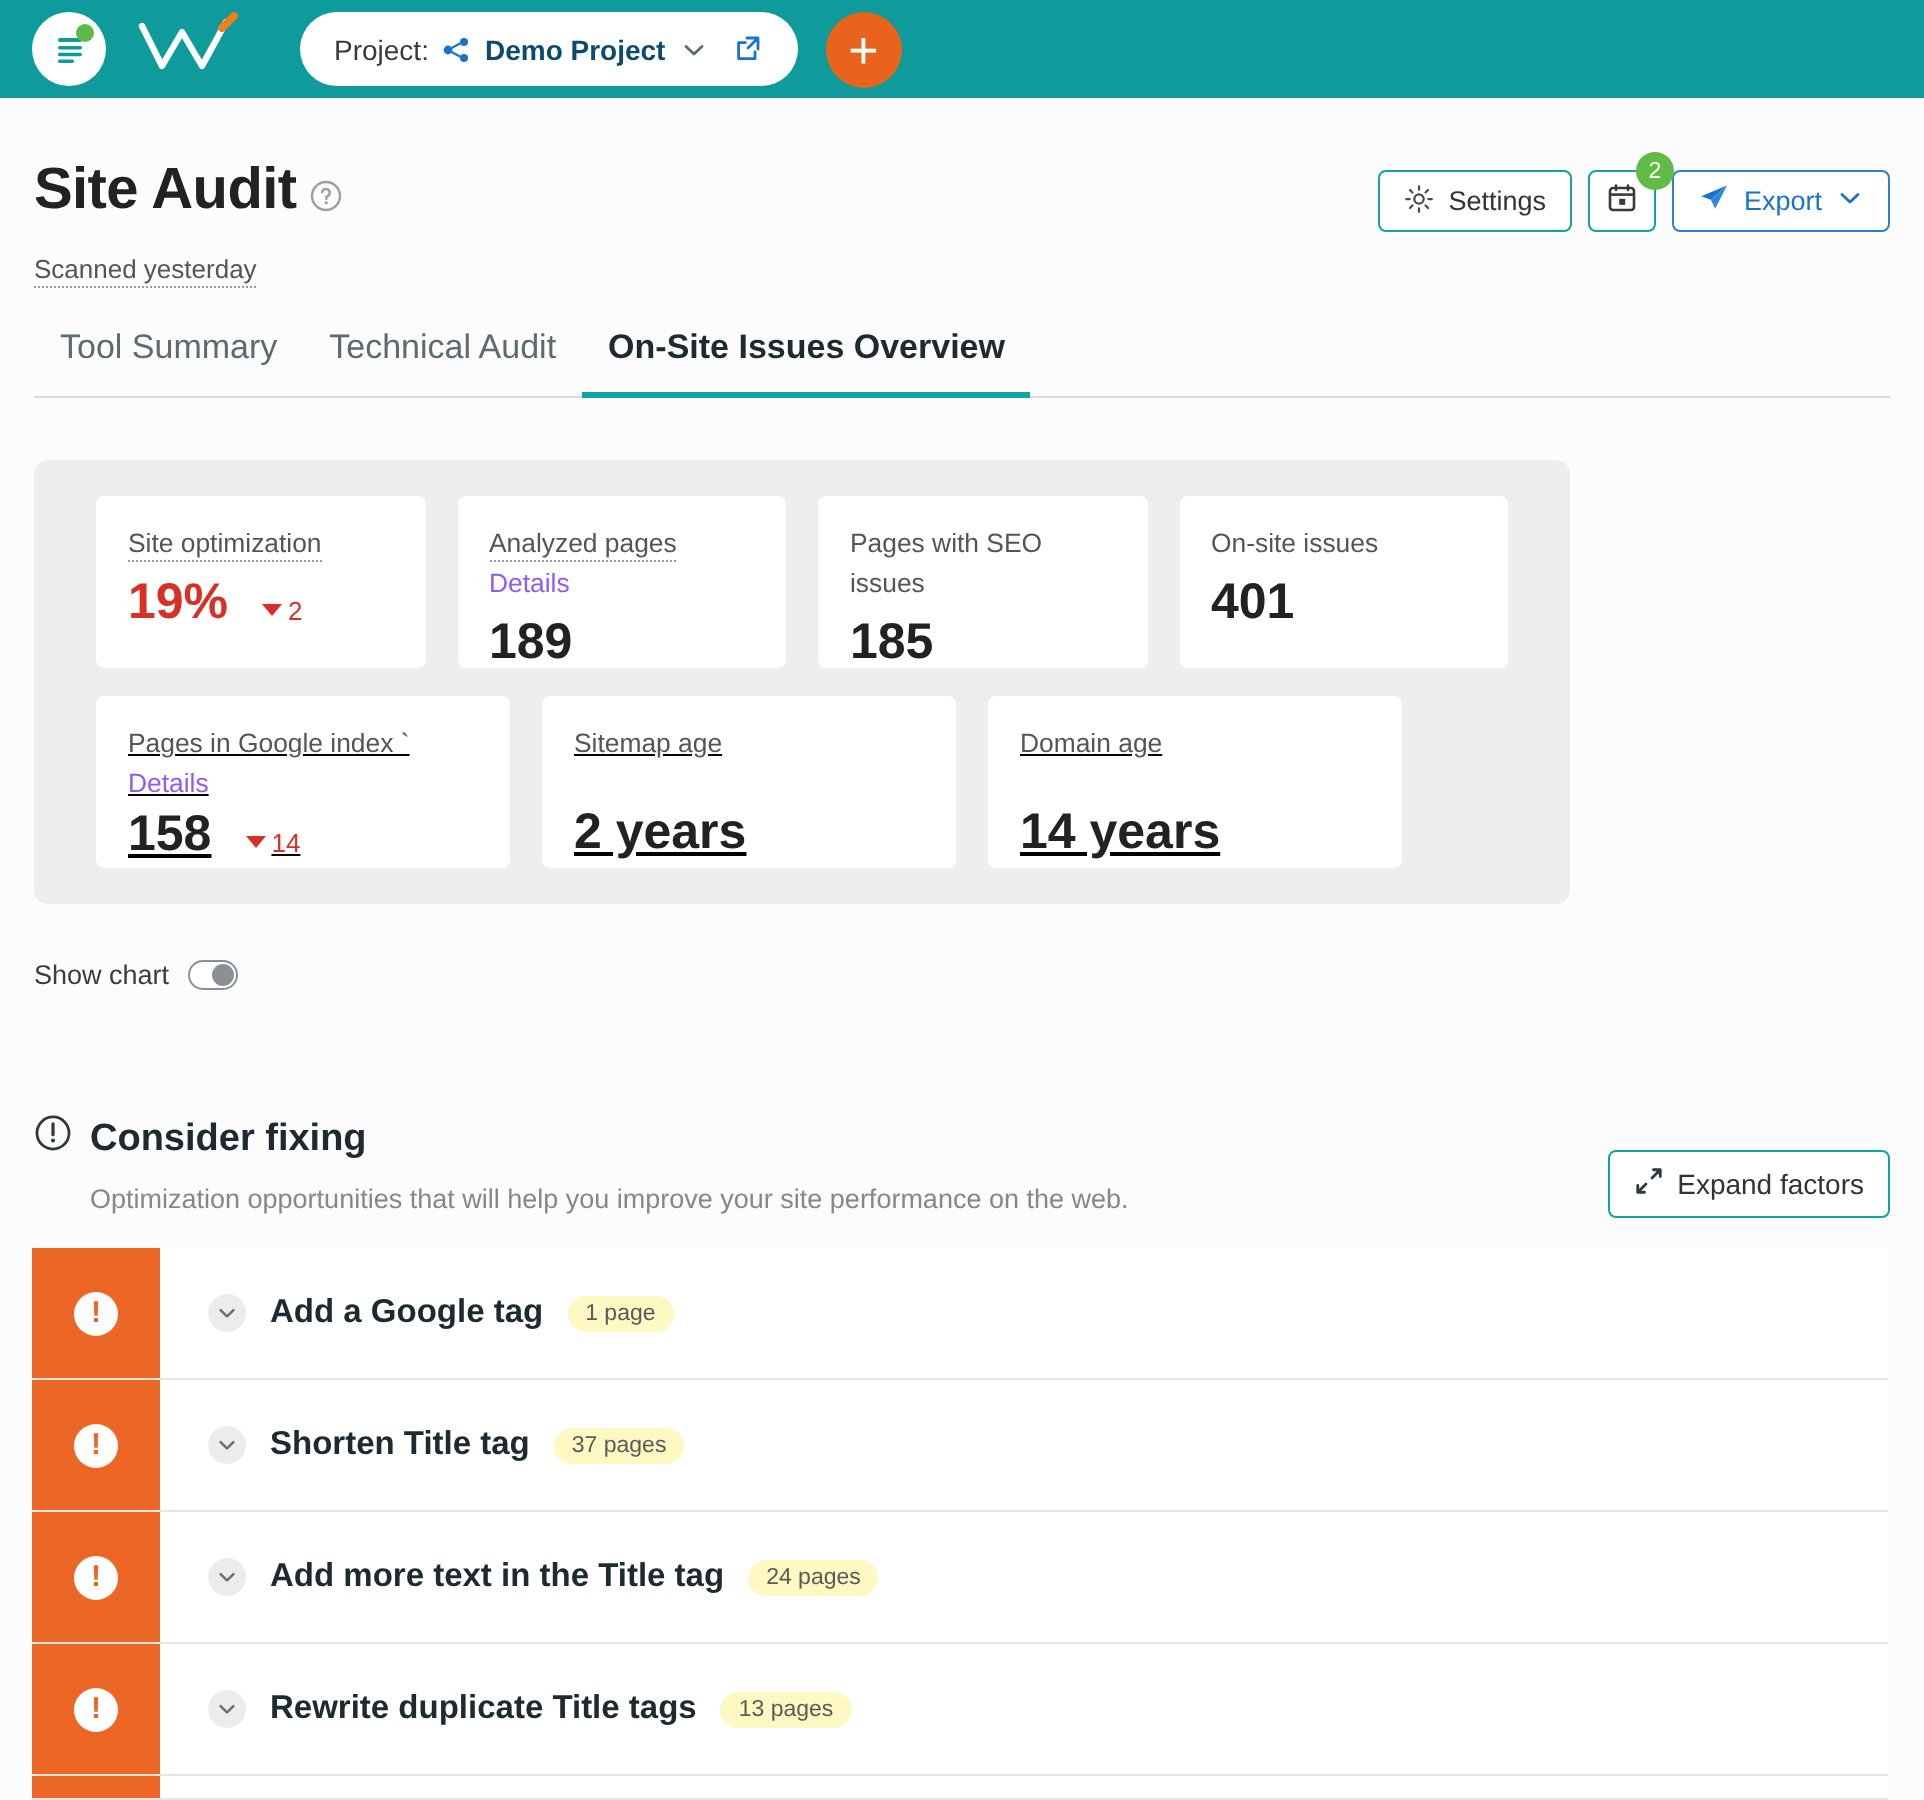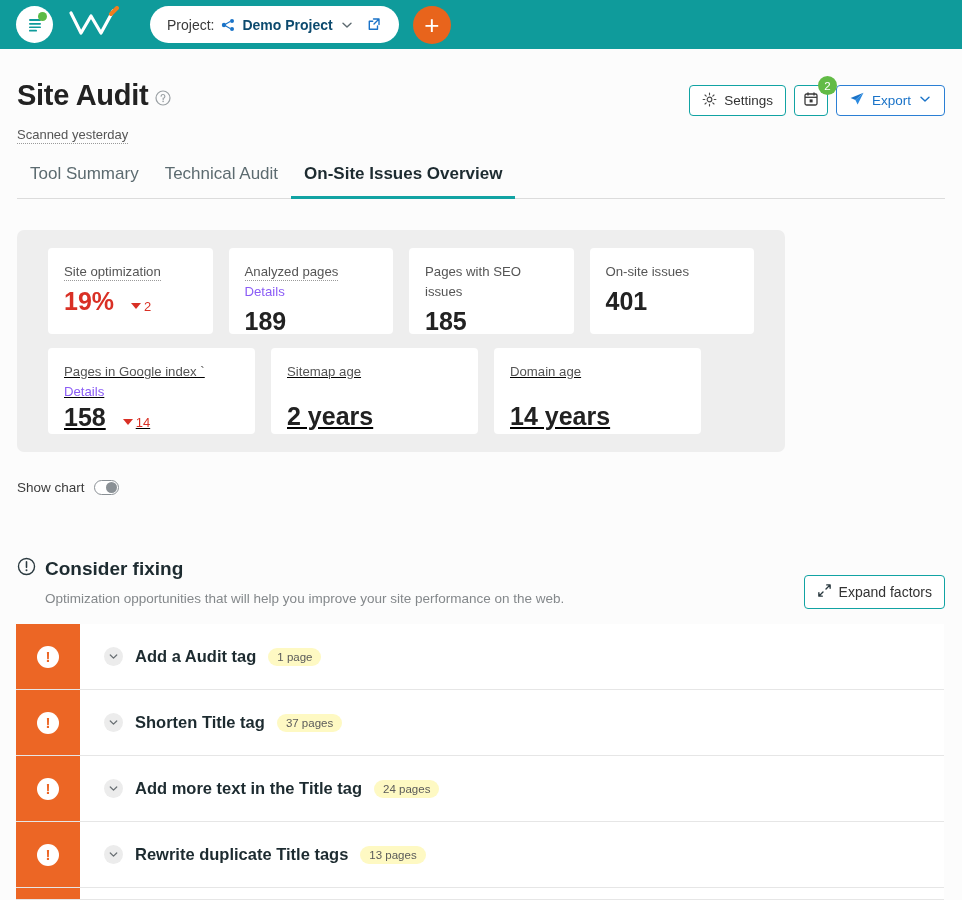--- a/index.html
+++ b/index.html
@@ -384,21 +384,21 @@
     <div class="issue-row">
       <div class="sev">
         <span class="sev-icon">!</span>
       </div>
       <div class="issue-body">
         <span class="chevron-circle">
           <svg width="11" height="11" viewBox="0 0 12 12" aria-hidden="true">
             <path d="M2.5 4.4 L6 7.8 L9.5 4.4" stroke="#6a7074" stroke-width="1.4" fill="none" stroke-linecap="round" stroke-linejoin="round"></path>
           </svg>
         </span>
-        <span class="issue-name">Add a Audit tag</span>
+        <span class="issue-name">Add a Google tag</span>
         <span class="pill">1 page</span>
       </div>
     </div>
 
     <div class="issue-row">
       <div class="sev">
         <span class="sev-icon">!</span>
       </div>
       <div class="issue-body">
         <span class="chevron-circle">

